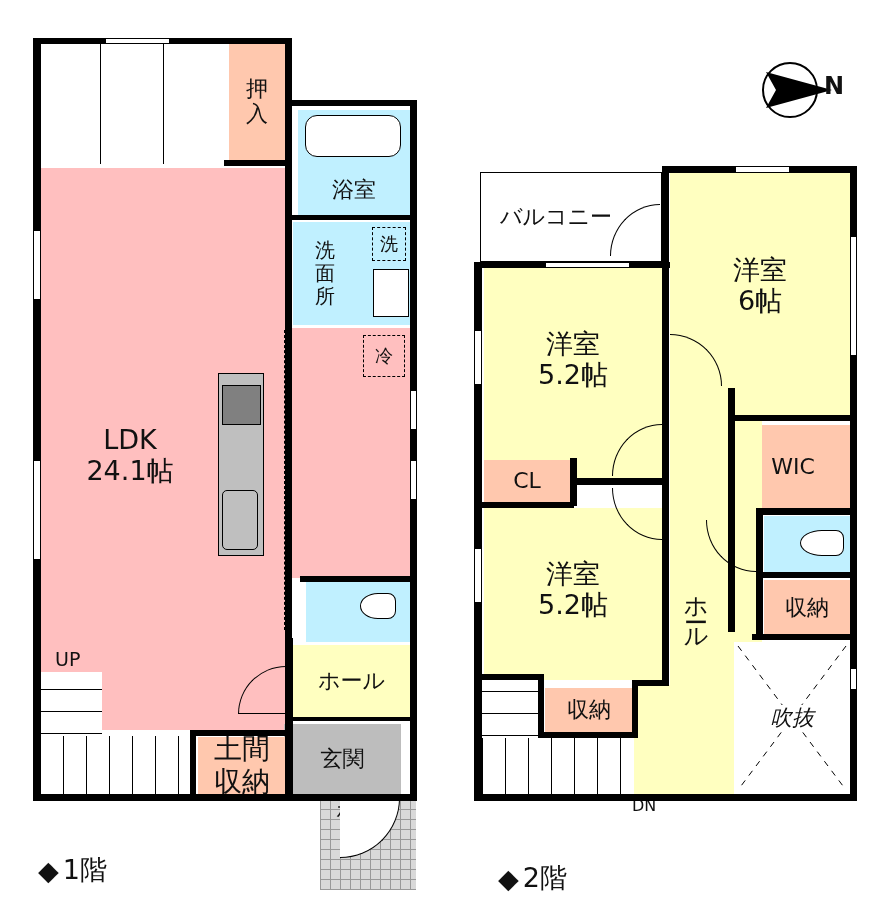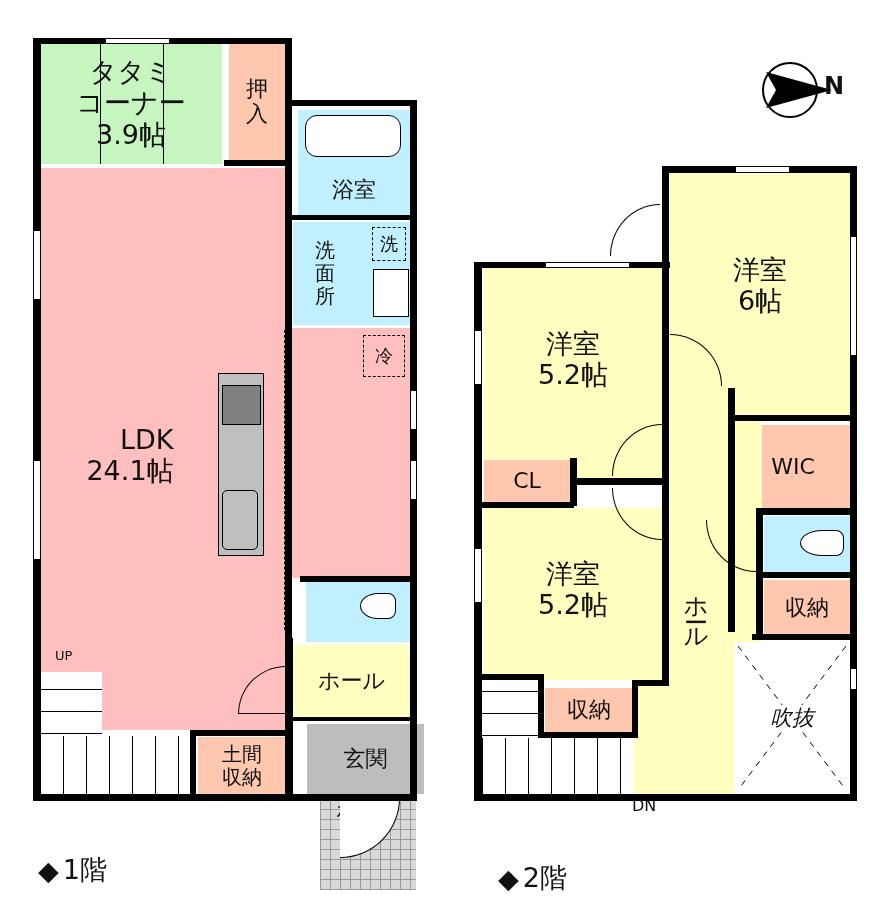--- a/index.html
+++ b/index.html
@@ -17,36 +17,31 @@
   .stairs-v { position:absolute; background:#fff; box-sizing:border-box;
             background-image: repeating-linear-gradient(0deg, #000 0 1px, transparent 1px 22px); }
   .dash { position:absolute; border:1px dashed #000; box-sizing:border-box; display:flex; align-items:center; justify-content:center; font-size:18px; }
   .caption { position:absolute; font-size:27px; display:flex; align-items:center; gap:4px; }
 </style>
 </head>
 <body>
 
 <div class="abs" style="left:0;top:0;width:440px;height:914px;">
 
-  <div class="room" style="left:40px;top:42px;width:182px;height:122px;background:#c6f5c0;">
-    <span class="lbl">タタミ
-コーナー
-3.9帖</span>
-  </div>
   <div class="abs" style="left:100px;top:42px;width:1px;height:122px;background:#000;"></div>
   <div class="abs" style="left:163px;top:42px;width:1px;height:122px;background:#000;"></div>
 
   <div class="room" style="left:229px;top:42px;width:56px;height:118px;background:#ffc8ae;">
     <span class="lbl-sm">押
 入</span>
   </div>
 
   <div class="room" style="left:40px;top:168px;width:250px;height:562px;background:#ffbfbf;"></div>
   <div class="room" style="left:288px;top:328px;width:122px;height:250px;background:#ffbfbf;"></div>
-  <div class="room" style="left:60px;top:410px;width:140px;height:90px;text-align:right;">
+  <div class="room" style="left:60px;top:410px;width:140px;height:90px;">
     <span class="lbl">LDK
 24.1帖</span>
   </div>
 
   <div class="abs" style="left:218px;top:373px;width:46px;height:183px;background:#bfbfbf;border:1px solid #000;">
     <div class="abs" style="left:3px;top:11px;width:39px;height:40px;background:#808080;border:1px solid #000;"></div>
     <div class="abs" style="left:3px;top:116px;width:36px;height:60px;border:1px solid #000;border-radius:5px;"></div>
   </div>
 
   <div class="abs" style="left:284px;top:330px;width:6px;height:300px;border-left:1px dashed #000;border-right:1px dashed #000;"></div>
@@ -69,32 +64,32 @@
     <span>冷</span>
   </div>
 
   <div class="room" style="left:306px;top:582px;width:104px;height:60px;background:#c0f0ff;"></div>
   <div class="abs" style="left:360px;top:593px;width:36px;height:26px;background:#fff;border:1px solid #000;border-radius:50% 8px 8px 50%;"></div>
 
   <div class="room" style="left:293px;top:645px;width:117px;height:72px;background:#ffffc0;">
     <span class="lbl-sm">ホール</span>
   </div>
 
-  <div class="room" style="left:307px;top:724px;width:117px;height:70px;background:#bdbdbd;">
+  <div class="room" style="left:284px;top:724px;width:117px;height:70px;background:#bdbdbd;">
     <span class="lbl-sm">玄関</span>
   </div>
 
   <div class="room" style="left:198px;top:737px;width:88px;height:57px;background:#ffc8ae;">
-    <span class="lbl-sm" style="font-size:20px;">土間
+    <span class="lbl-sm" style="font-size:28px;">土間
 収納</span>
   </div>
 
   <div class="stairs-v" style="left:40px;top:672px;width:62px;height:62px;"></div>
   <div class="stairs" style="left:40px;top:736px;width:150px;height:58px;"></div>
-  <div class="abs" style="left:55px;top:648px;font-size:13px;text-align:right;">UP</div>
+  <div class="abs" style="left:55px;top:648px;font-size:19px;text-align:right;">UP</div>
 
   <div class="room" style="left:320px;top:798px;width:96px;height:92px;background-color:#d9d9d9;background-image:repeating-linear-gradient(0deg,#999 0 1px,transparent 1px 10px),repeating-linear-gradient(90deg,#999 0 1px,transparent 1px 10px);align-items:flex-start;">
     <span class="lbl-sm" style="font-size:21px;margin-bottom:2px;">ポーチ</span>
   </div>
   <div class="abs" style="left:340px;top:798px;width:60px;height:60px;border:1px solid #000;border-top:none;border-left:none;border-radius:0 0 100% 0;background:#fff;"></div>
 
   <div class="wall" style="left:33px;top:38px;width:8px;height:762px;"></div>
   <div class="wall" style="left:33px;top:38px;width:258px;height:6px;"></div>
   <div class="wall" style="left:285px;top:38px;width:7px;height:600px;"></div>
   <div class="wall" style="left:224px;top:160px;width:66px;height:6px;"></div>
@@ -117,20 +112,23 @@
   <div class="door" style="left:238px;top:666px;width:48px;height:48px;border-right:none;border-bottom:1px solid #000;border-radius:100% 0 0 0;"></div>
 
   <div class="caption" style="left:38px;top:852px;">
     <span>◆</span>
     <span>1階</span>
   </div>
 </div>
 
 <div class="abs" style="left:0;top:0;width:892px;height:914px;">
 
+  <div class="room" style="left:480px;top:172px;width:182px;height:90px;background:#fff;border:1px solid #000;">
+    <span class="lbl-sm" style="margin-right:30px;">バルコニー</span>
+  </div>
   <div class="door" style="left:610px;top:204px;width:50px;height:52px;border-left:1px solid #000;border-top:1px solid #000;border-right:none;border-bottom:none;border-radius:100% 0 0 0;"></div>
 
   <div class="room" style="left:670px;top:172px;width:180px;height:246px;background:#ffffc0;">
     <span class="lbl" style="margin-top:-20px;">洋室
 6帖</span>
   </div>
 
   <div class="room" style="left:484px;top:268px;width:178px;height:212px;background:#ffffc0;">
     <span class="lbl" style="margin-top:-30px;">洋室
 5.2帖</span>

